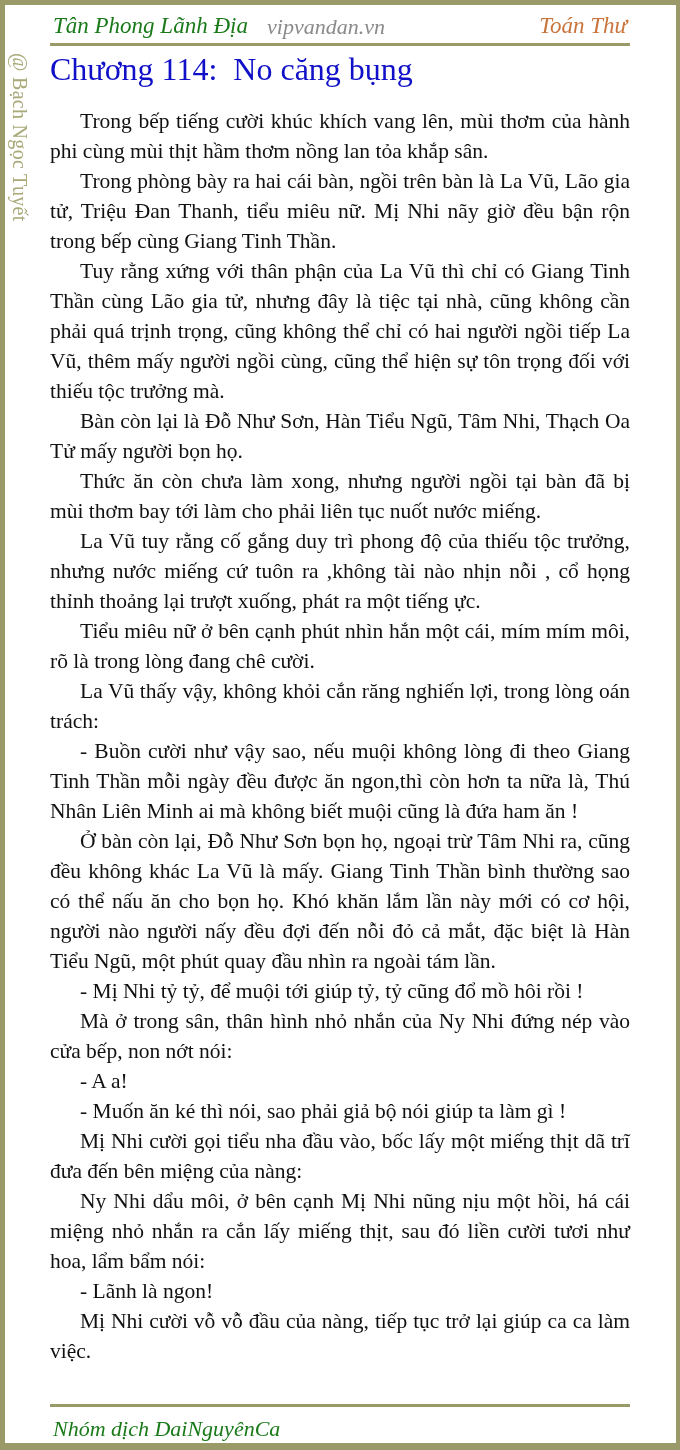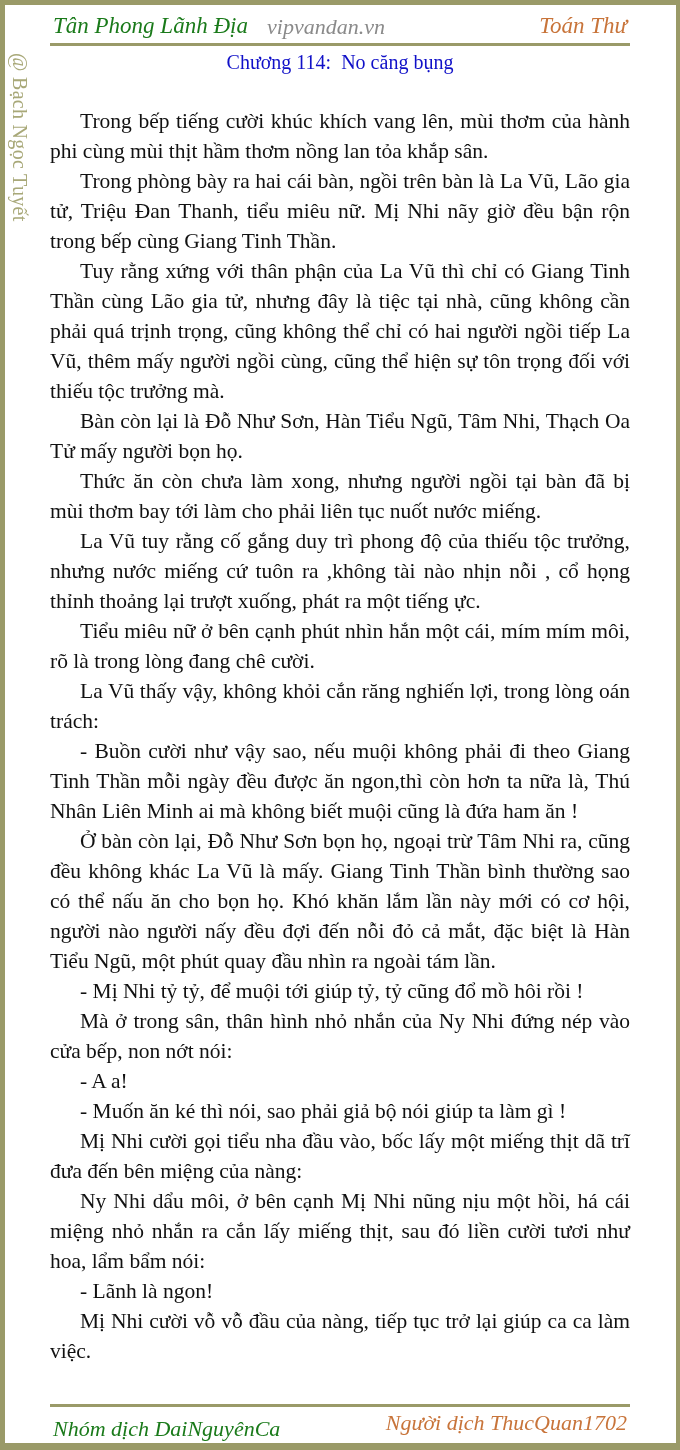--- a/index.html
+++ b/index.html
@@ -28,22 +28,22 @@
   .genre {
     position: absolute; right: 3px; top: 0; font-style: italic; font-size: 23px; color: #c8743a;
     white-space: nowrap;
   }
   .rule {
     position: absolute; left: 45px; width: 580px; height: 3px; background: #9a9a68;
   }
   .rule.top { top: 38px; }
   .rule.bottom { top: 1399px; }
   .chapter-title {
-    position: absolute; left: 45px; top: 46px; width: 580px; text-align: center;
-    color: #1010c8; font-size: 20px; white-space: pre;
+    position: absolute; left: 45px; top: 46px; width: 580px; 
+    color: #1010c8; font-size: 32px; white-space: pre;
   }
   .side-credit {
     position: absolute; left: 3px; top: 48px;
     writing-mode: vertical-rl;
     color: #a8a878; font-size: 20px; white-space: nowrap;
     letter-spacing: 0.3px;
   }
   .content {
     position: absolute; left: 45px; top: 101px; width: 580px;
     font-size: 21.5px; line-height: 30px; color: #111111;
@@ -78,31 +78,30 @@
 
   <div class="content">
     <p>Trong bếp tiếng cười khúc khích vang lên, mùi thơm của hành phi cùng mùi thịt hầm thơm nồng lan tỏa khắp sân.</p>
     <p>Trong phòng bày ra hai cái bàn, ngồi trên bàn là La Vũ, Lão gia tử, Triệu Đan Thanh, tiểu miêu nữ. Mị Nhi nãy giờ đều bận rộn trong bếp cùng Giang Tinh Thần.</p>
     <p>Tuy rằng xứng với thân phận của La Vũ thì chỉ có Giang Tinh Thần cùng Lão gia tử, nhưng đây là tiệc tại nhà, cũng không cần phải quá trịnh trọng, cũng không thể chỉ có hai người ngồi tiếp La Vũ, thêm mấy người ngồi cùng, cũng thể hiện sự tôn trọng đối với thiếu tộc trưởng mà.</p>
     <p>Bàn còn lại là Đỗ Như Sơn, Hàn Tiểu Ngũ, Tâm Nhi, Thạch Oa Tử mấy người bọn họ.</p>
     <p>Thức ăn còn chưa làm xong, nhưng người ngồi tại bàn đã bị mùi thơm bay tới làm cho phải liên tục nuốt nước miếng.</p>
     <p>La Vũ tuy rằng cố gắng duy trì phong độ của thiếu tộc trưởng, nhưng nước miếng cứ tuôn ra ,không tài nào nhịn nỗi , cổ họng thỉnh thoảng lại trượt xuống, phát ra một tiếng ực.</p>
     <p>Tiểu miêu nữ ở bên cạnh phút nhìn hắn một cái, mím mím môi, rõ là trong lòng đang chê cười.</p>
     <p>La Vũ  thấy vậy, không khỏi cắn răng nghiến lợi, trong lòng oán trách:</p>
-    <p>- Buồn cười như vậy sao, nếu muội không phải đi theo Giang Tinh Thần mỗi ngày đều được ăn ngon,thì còn hơn ta nữa là, Thú Nhân Liên Minh ai mà không biết muội cũng là đứa ham ăn !</p>
+    <p>- Buồn cười như vậy sao, nếu muội không lòng đi theo Giang Tinh Thần mỗi ngày đều được ăn ngon,thì còn hơn ta nữa là, Thú Nhân Liên Minh ai mà không biết muội cũng là đứa ham ăn !</p>
     <p>Ở bàn còn lại, Đỗ Như Sơn bọn họ, ngoại trừ Tâm Nhi ra, cũng đều không khác La Vũ là mấy. Giang Tinh Thần bình thường sao có thể nấu ăn cho bọn họ. Khó khăn lắm lần này mới có cơ hội, người nào người nấy đều đợi đến nỗi đỏ cả mắt, đặc biệt là Hàn Tiểu Ngũ, một phút quay đầu nhìn ra ngoài tám lần.</p>
     <p>- Mị Nhi tỷ tỷ, để muội tới giúp tỷ, tỷ cũng đổ mồ hôi rồi !</p>
     <p>Mà ở trong sân, thân hình nhỏ nhắn của Ny Nhi đứng nép vào cửa bếp, non nớt nói:</p>
     <p>- A a!</p>
     <p>- Muốn ăn ké thì nói, sao phải giả bộ nói giúp ta làm gì !</p>
     <p>Mị Nhi cười gọi tiểu nha đầu vào, bốc lấy một miếng thịt dã trĩ đưa đến bên miệng của nàng:</p>
     <p>Ny Nhi dẩu môi, ở bên cạnh Mị Nhi nũng nịu một hồi, há cái miệng nhỏ nhắn ra cắn lấy miếng thịt, sau đó liền cười tươi như hoa, lẩm bẩm nói:</p>
     <p>- Lãnh là ngon!</p>
     <p>Mị Nhi cười vỗ vỗ đầu của nàng, tiếp tục trở lại giúp ca ca làm việc.</p>
   </div>
 
   <div class="rule bottom"></div>
   <div class="footer">
     <span class="group-credit">Nhóm dịch DaiNguyênCa</span>
-    <span class="translator-credit">Người dịch ThucQuan1702</span>
   </div>
 
 </div>
 
 </body></html>

